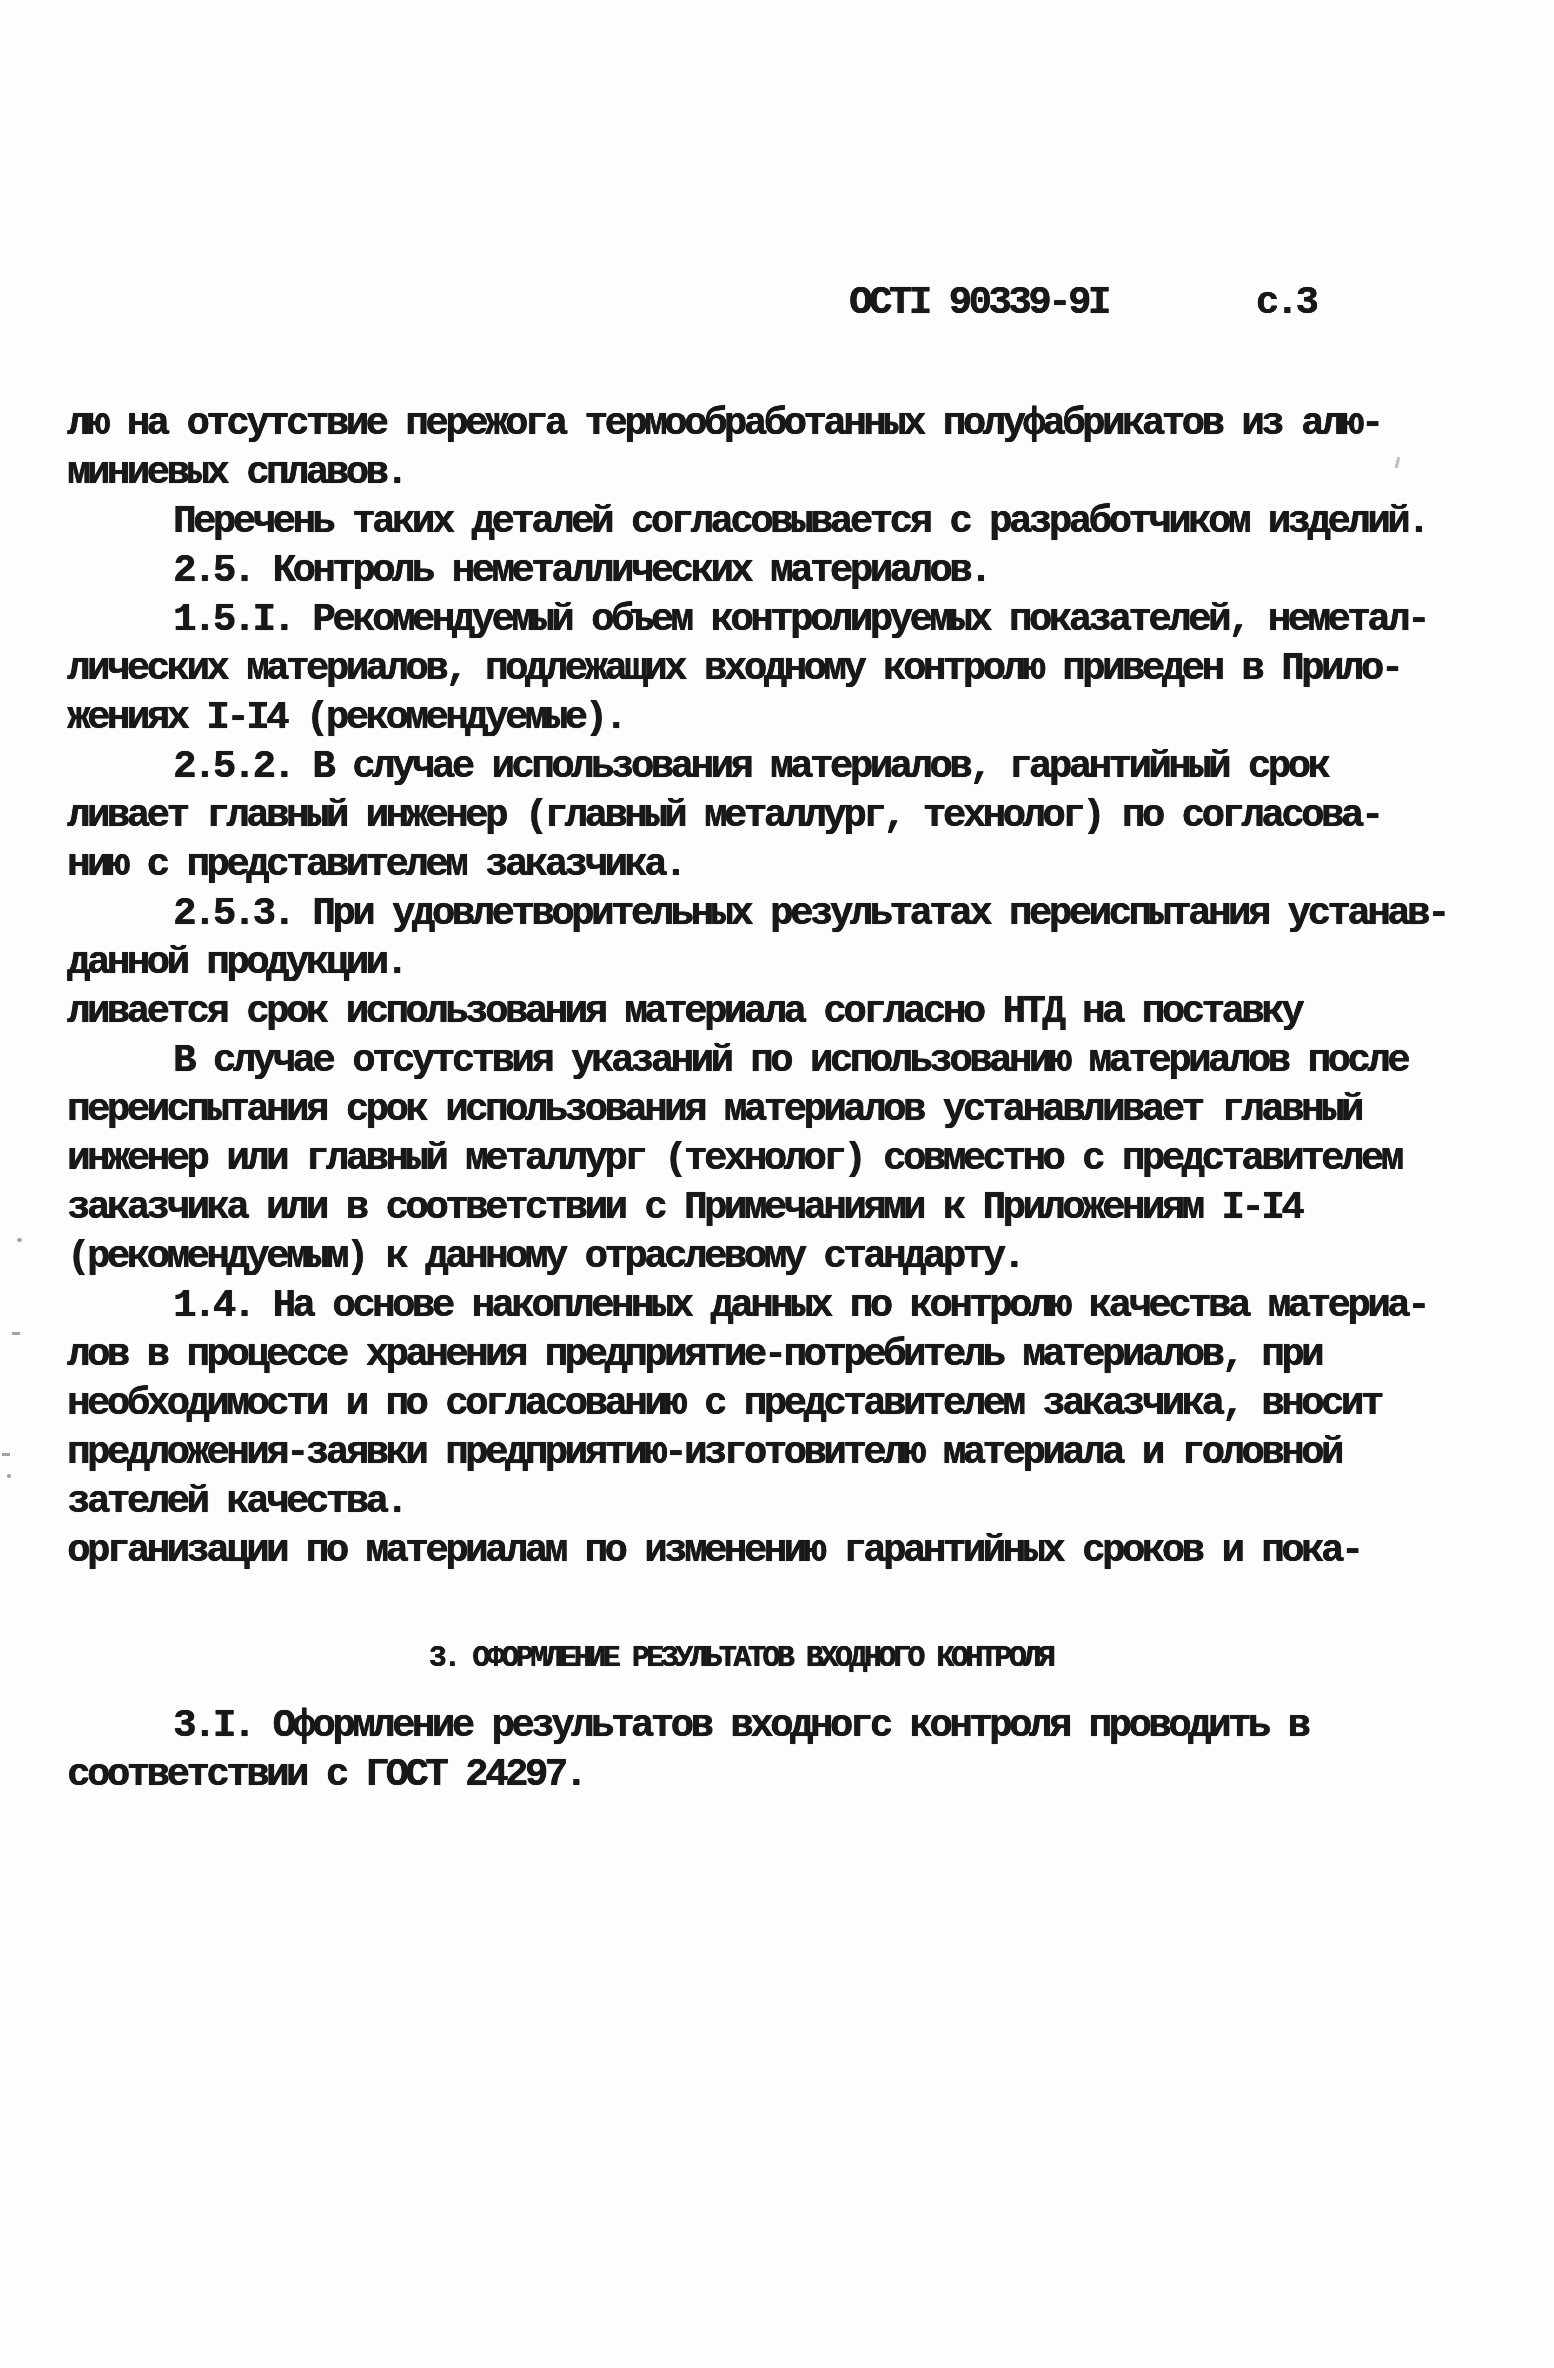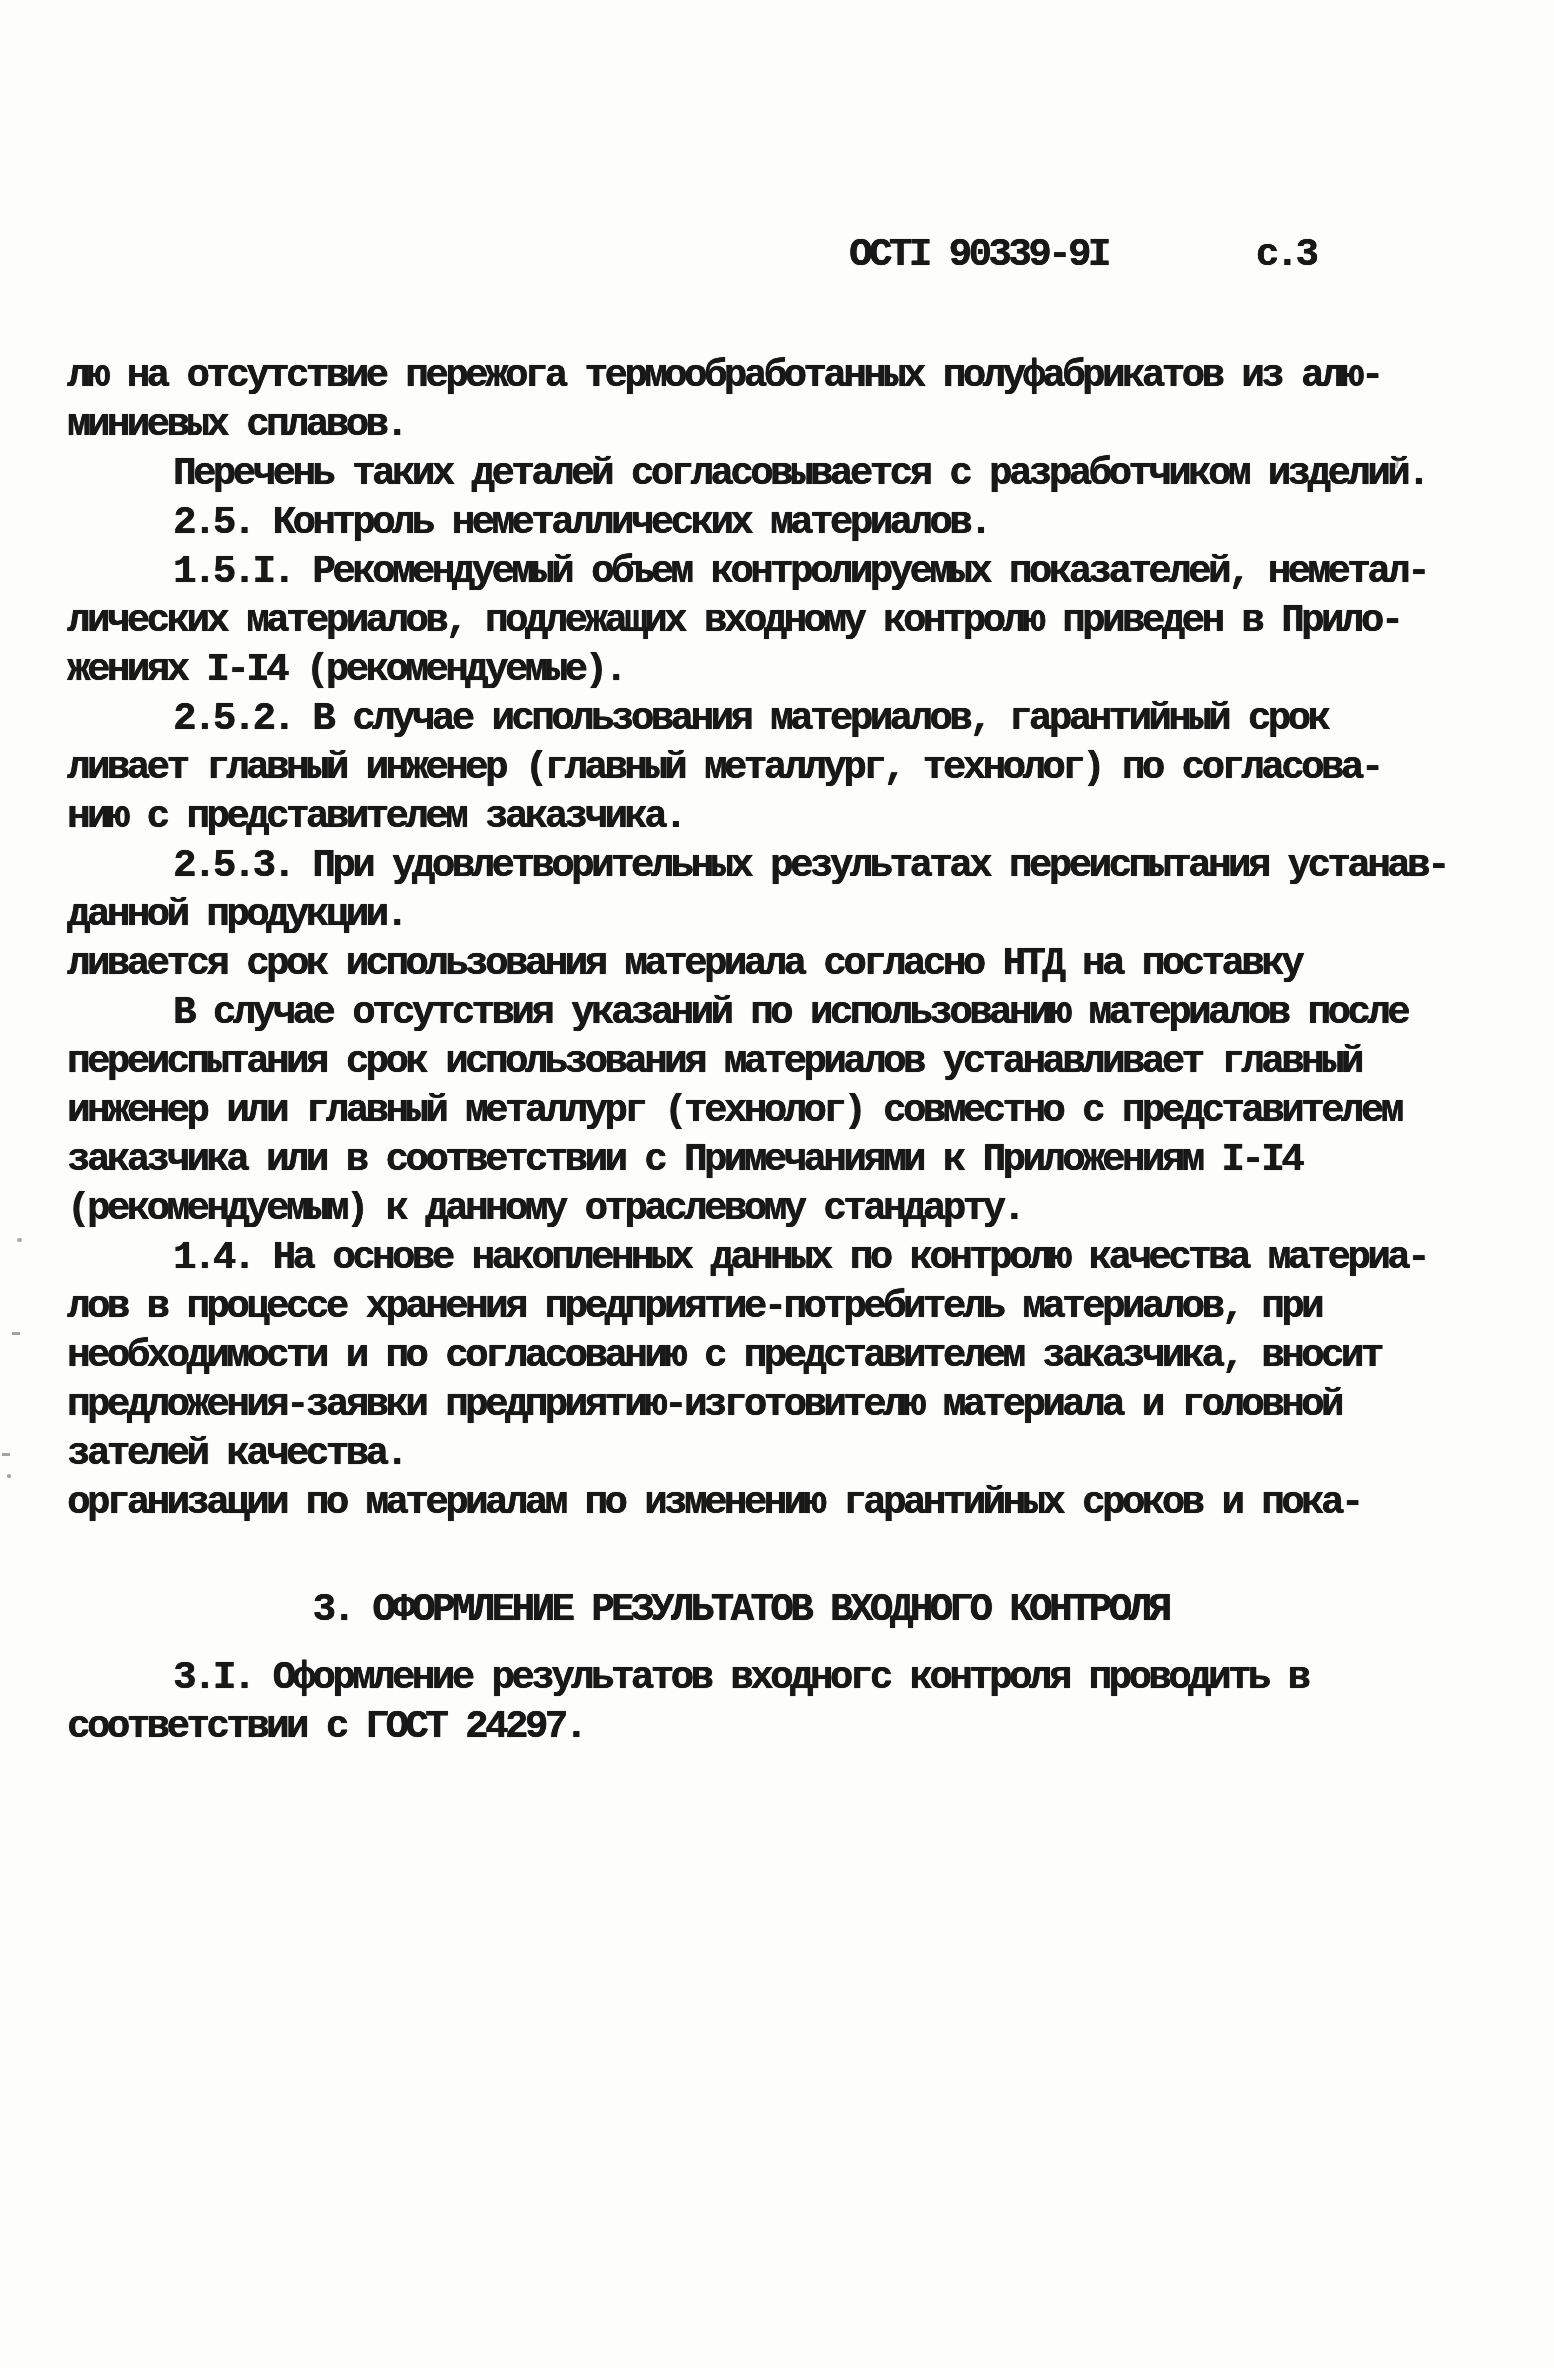--- a/index.html
+++ b/index.html
@@ -20,20 +20,21 @@
   .page {
     position: absolute;
     inset: 0;
   }
   
   .tw {
     font-size: 39px;
     letter-spacing: -3.5px;
     text-shadow: 0 0 0.7px #1c1c1c, 0.4px 0.4px 0 #2a2a2a;
     white-space: nowrap;
+    margin-top: 48px;
   }
   .header {
     position: absolute;
     left: 849px;
     top: 231px;
     height: 49px;
     line-height: 49px;
   }
   .header .page-num {
     margin-left: 128px;
@@ -49,21 +50,21 @@
     line-height: 49px;
   }
   .line.indent {
     padding-left: 106px;
   }
   .heading {
     margin: 58px 0 19px 0;
     height: 49px;
     line-height: 49px;
     text-align: center;
-    font-size: 39px;
+    font-size: 30px;
     font-weight: 700;
   }
   
   .artifact {
     position: absolute;
     background: #4a4a4a;
     opacity: 0.5;
   }
   .a1 { left: 17.3px;  top: 1238px; width: 4.8px; height: 3.8px; border-radius: 50%; }
   .a2 { left: 11.5px;  top: 1332px; width: 8.6px; height: 2.9px; }

